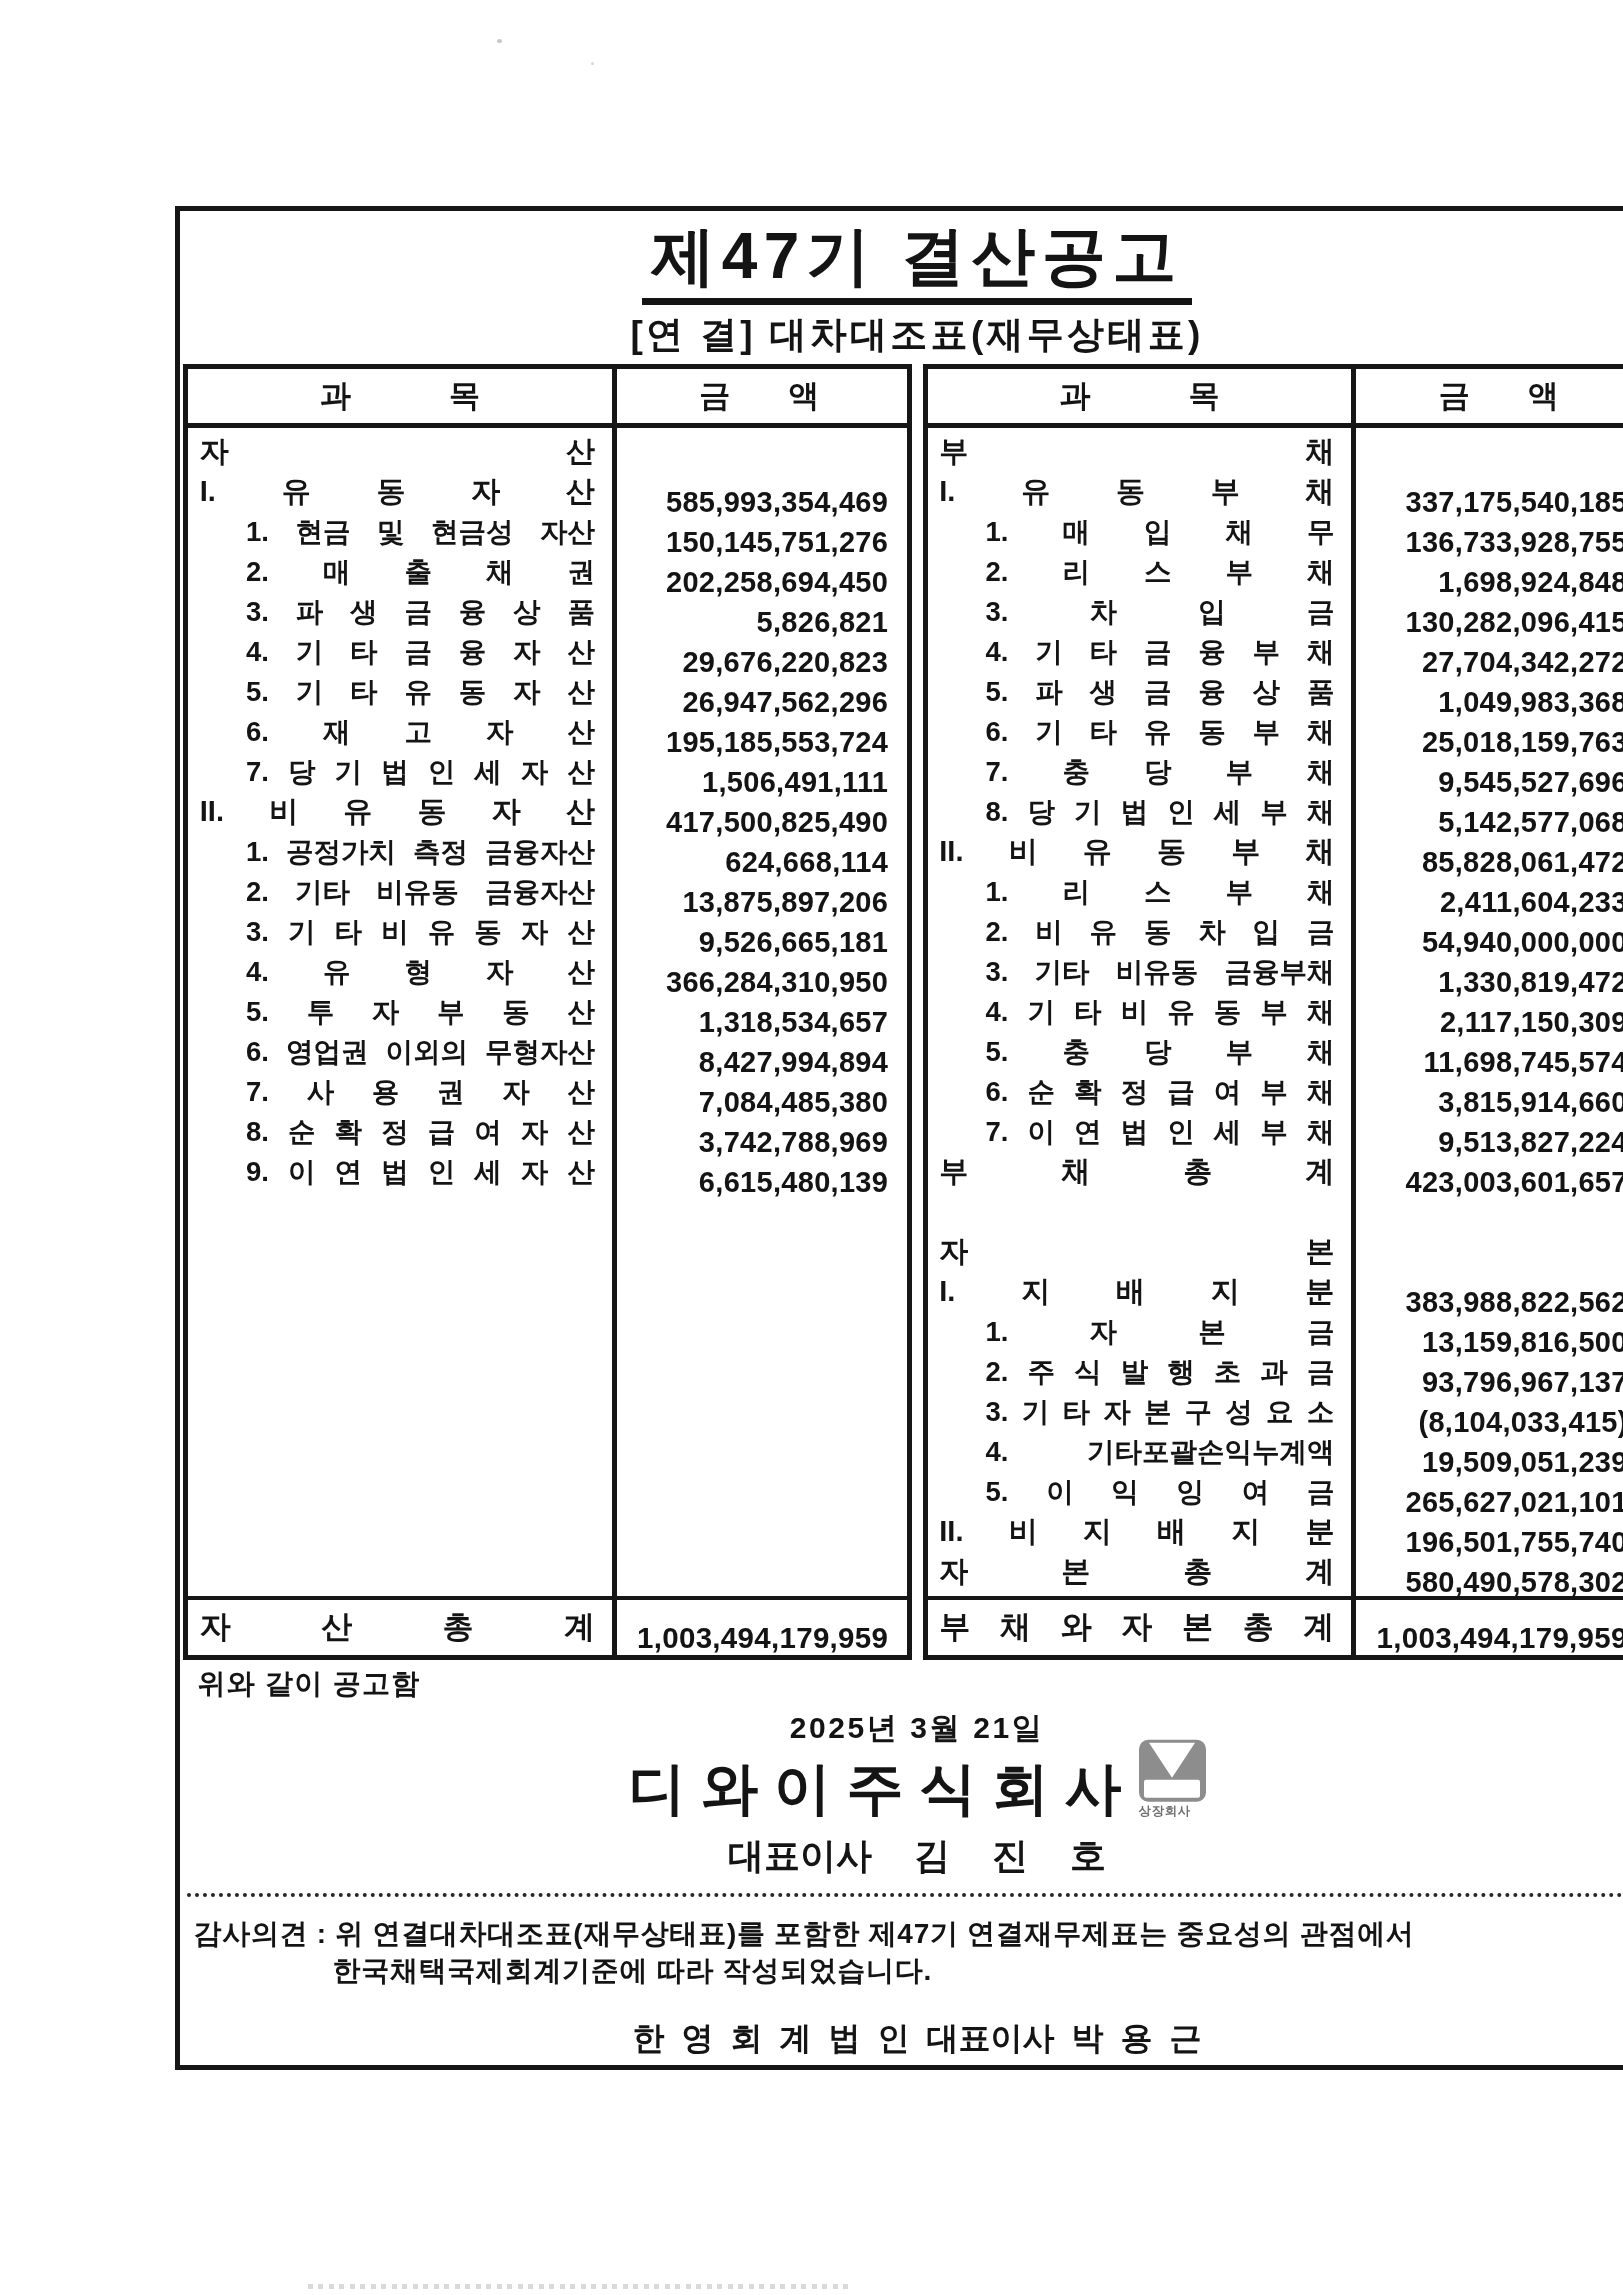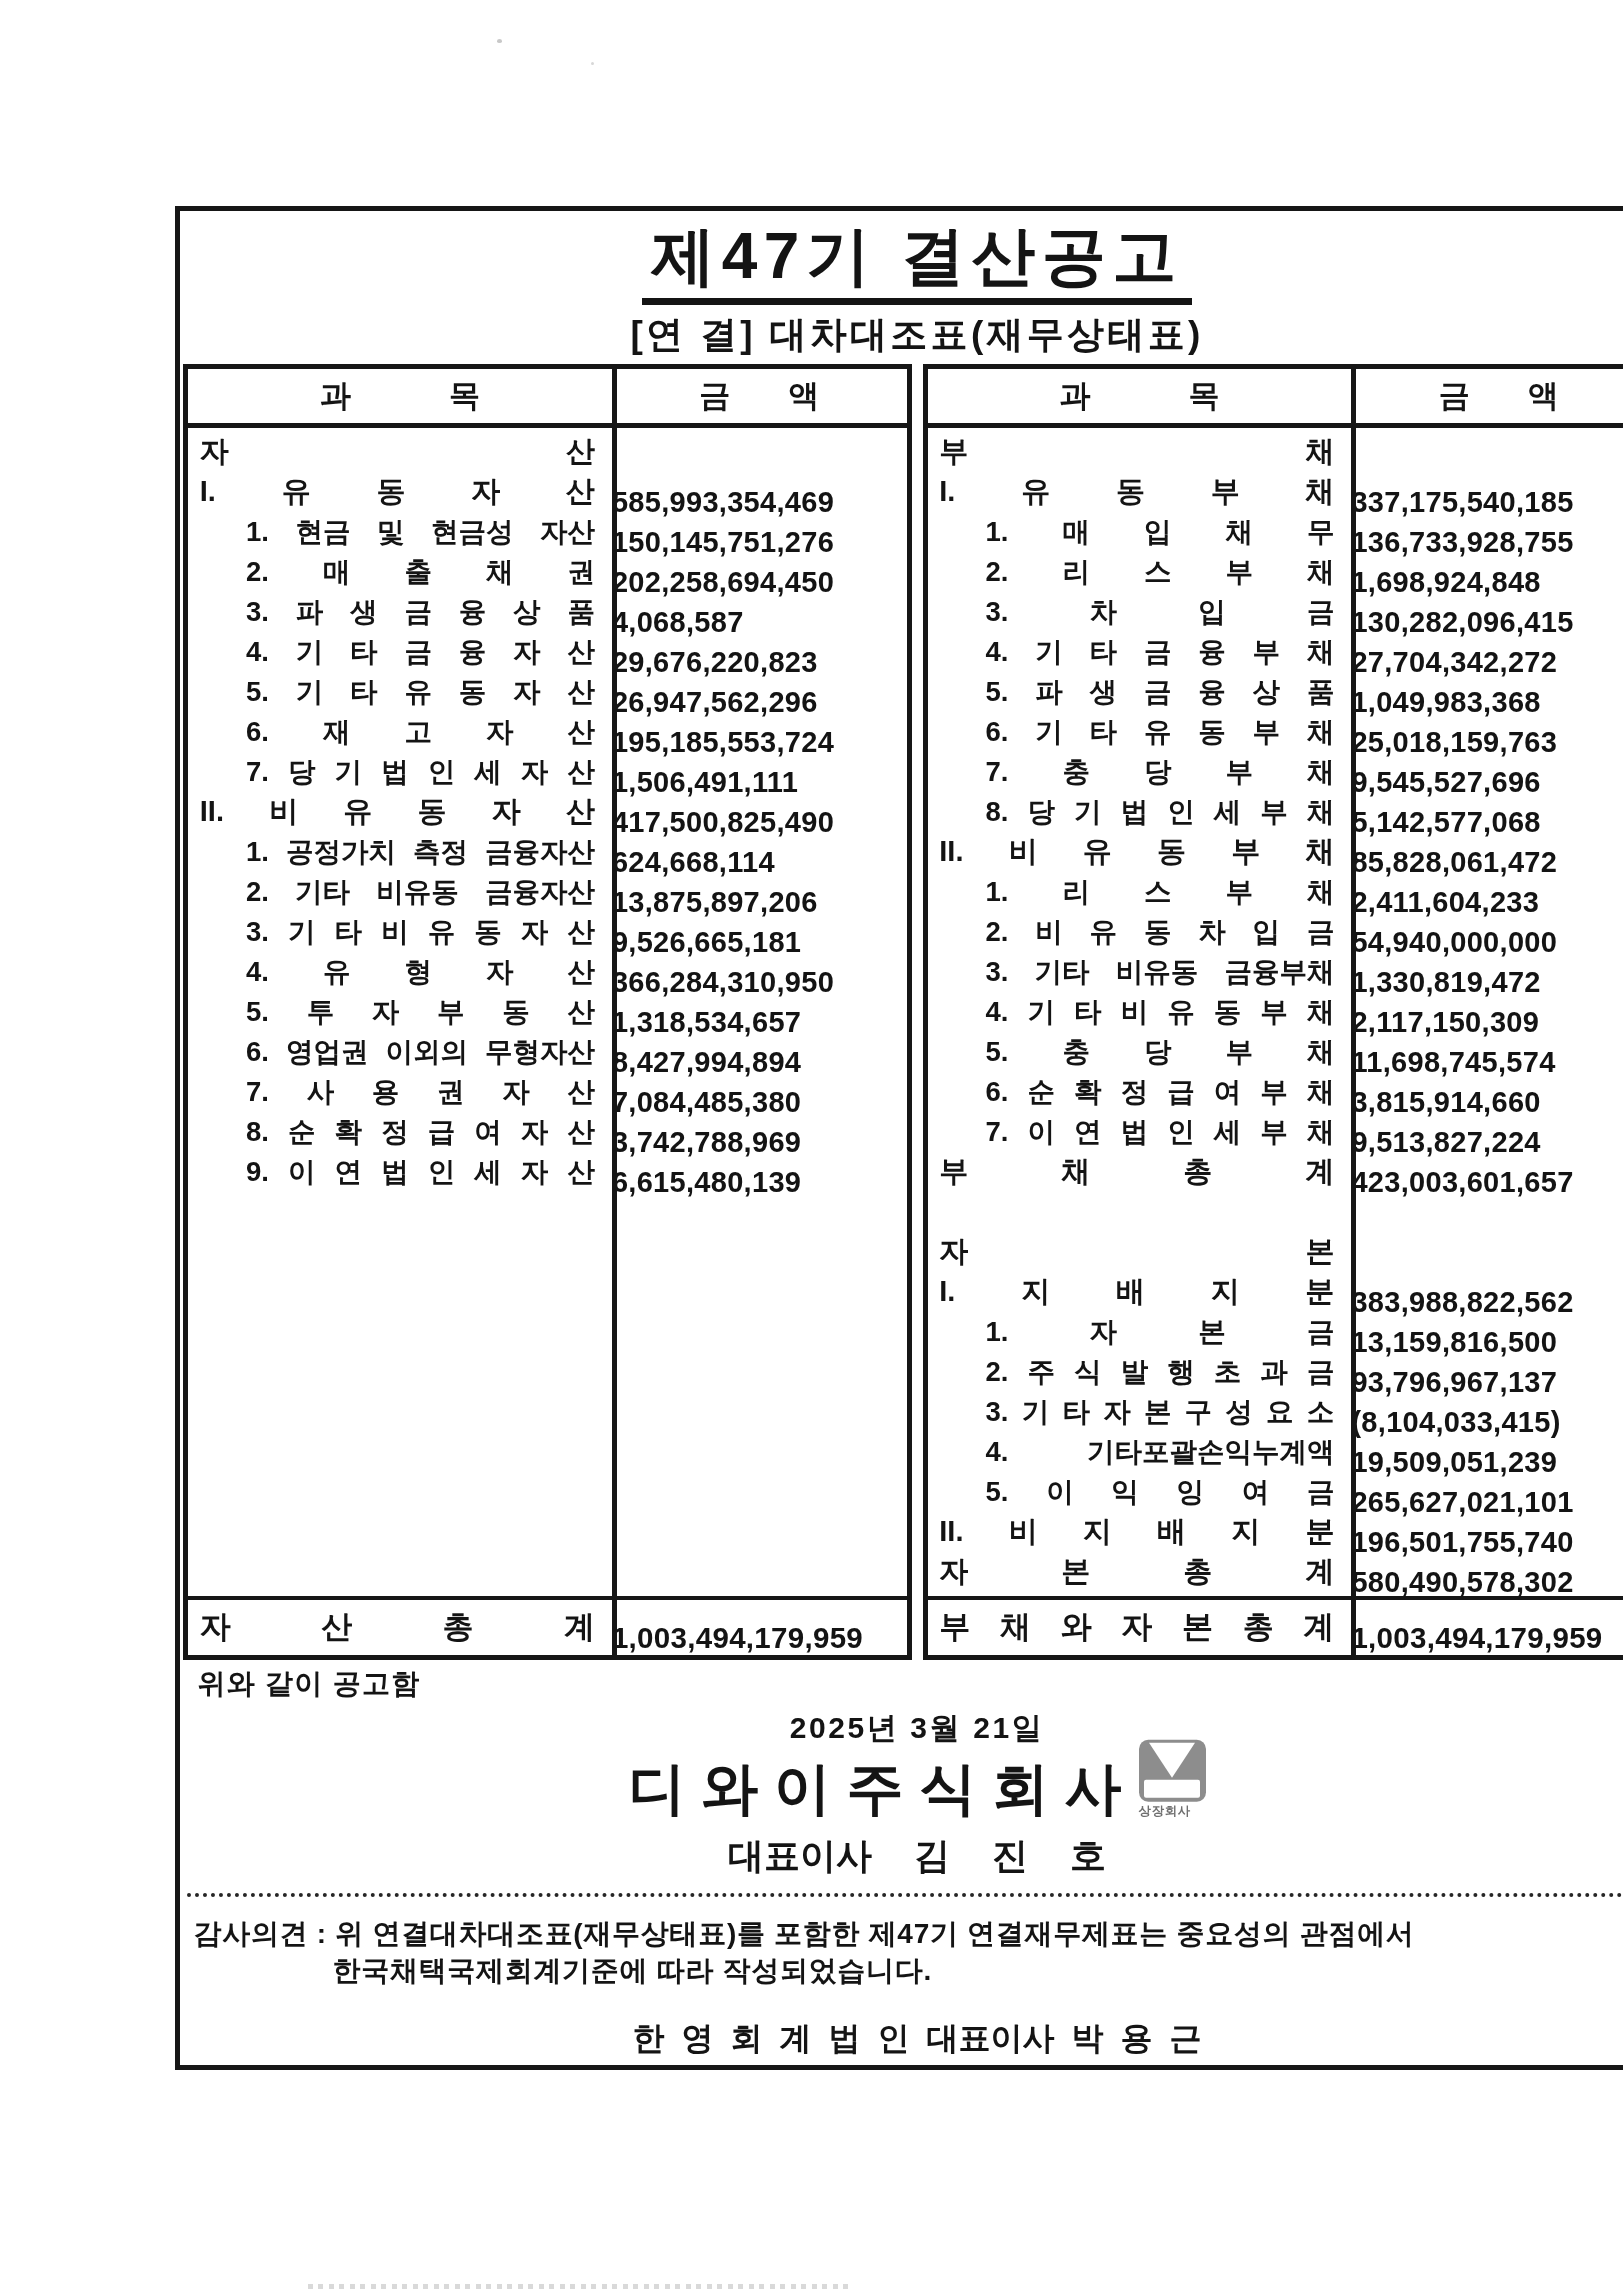--- a/index.html
+++ b/index.html
@@ -40,21 +40,21 @@
   .th.amt{flex:1;column-gap:58px;}
   .tbody{flex:1;display:flex;flex-direction:column;padding-top:3.9px;overflow:hidden;}
   .row{display:flex;height:40px;flex:none;align-items:center;}
   .lbl{
     width:59%;box-sizing:border-box;display:flex;justify-content:space-between;
     align-items:center;padding:0 17px 0 11.8px;font-size:29px;white-space:nowrap;
   }
   .row.item .lbl{padding-left:58px;font-size:27.5px;}
   .lbl span{display:inline-block;}
   .val{
-    flex:1;padding-right:18.3px;font-size:29px;
+    flex:1;text-align:right;padding-right:18.3px;font-size:29px;
     letter-spacing:0.3px;font-variant-numeric:tabular-nums;margin-top:22px;
   }
   .ttotal{
     flex:none;height:55px;border-top:4.6px solid #161616;display:flex;align-items:center;
   }
   .ttotal .lbl{font-size:31px;}
   .ttotal .val{font-size:29.5px;}
   
   .announce{margin:5.2px 0 0 14.4px;font-size:28px;letter-spacing:1.3px;}
   .pubdate{text-align:center;font-size:30px;letter-spacing:2.6px;margin-top:5.2px;}
@@ -162,21 +162,21 @@
             <div class="row item">
               <div class="lbl">
                 <span>3.</span>
                 <span>파</span>
                 <span>생</span>
                 <span>금</span>
                 <span>융</span>
                 <span>상</span>
                 <span>품</span>
               </div>
-              <div class="val">4,068,587</div>
+              <div class="val">5,826,821</div>
             </div>
             <div class="row item">
               <div class="lbl">
                 <span>4.</span>
                 <span>기</span>
                 <span>타</span>
                 <span>금</span>
                 <span>융</span>
                 <span>자</span>
                 <span>산</span>

